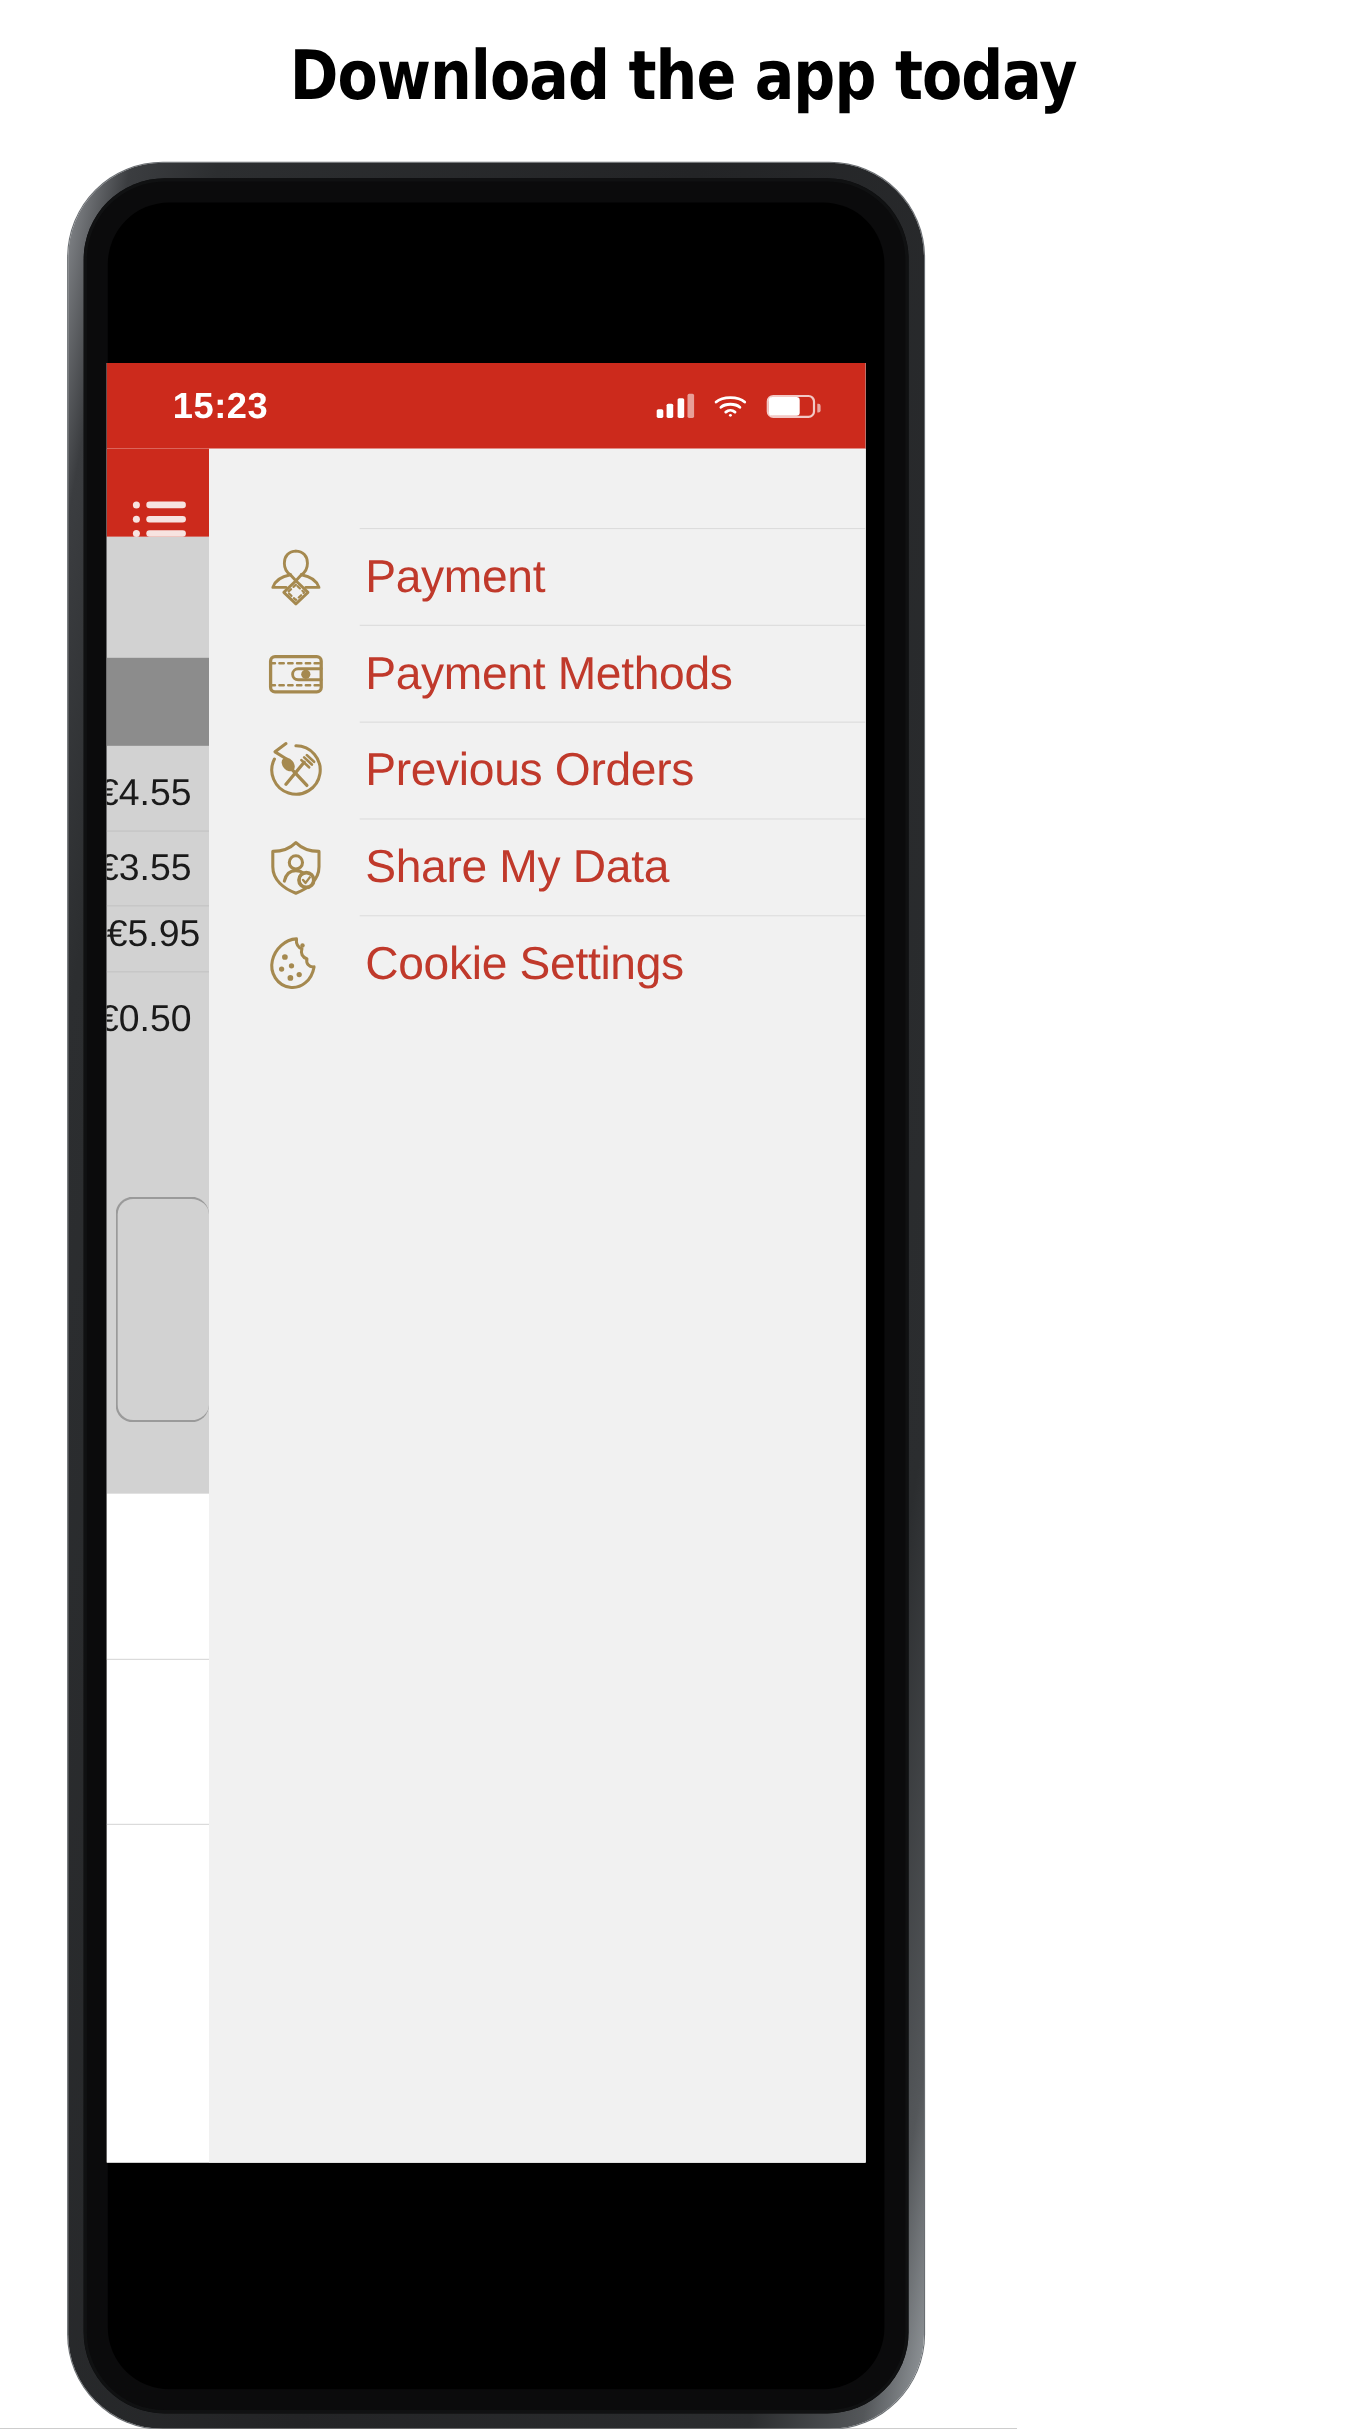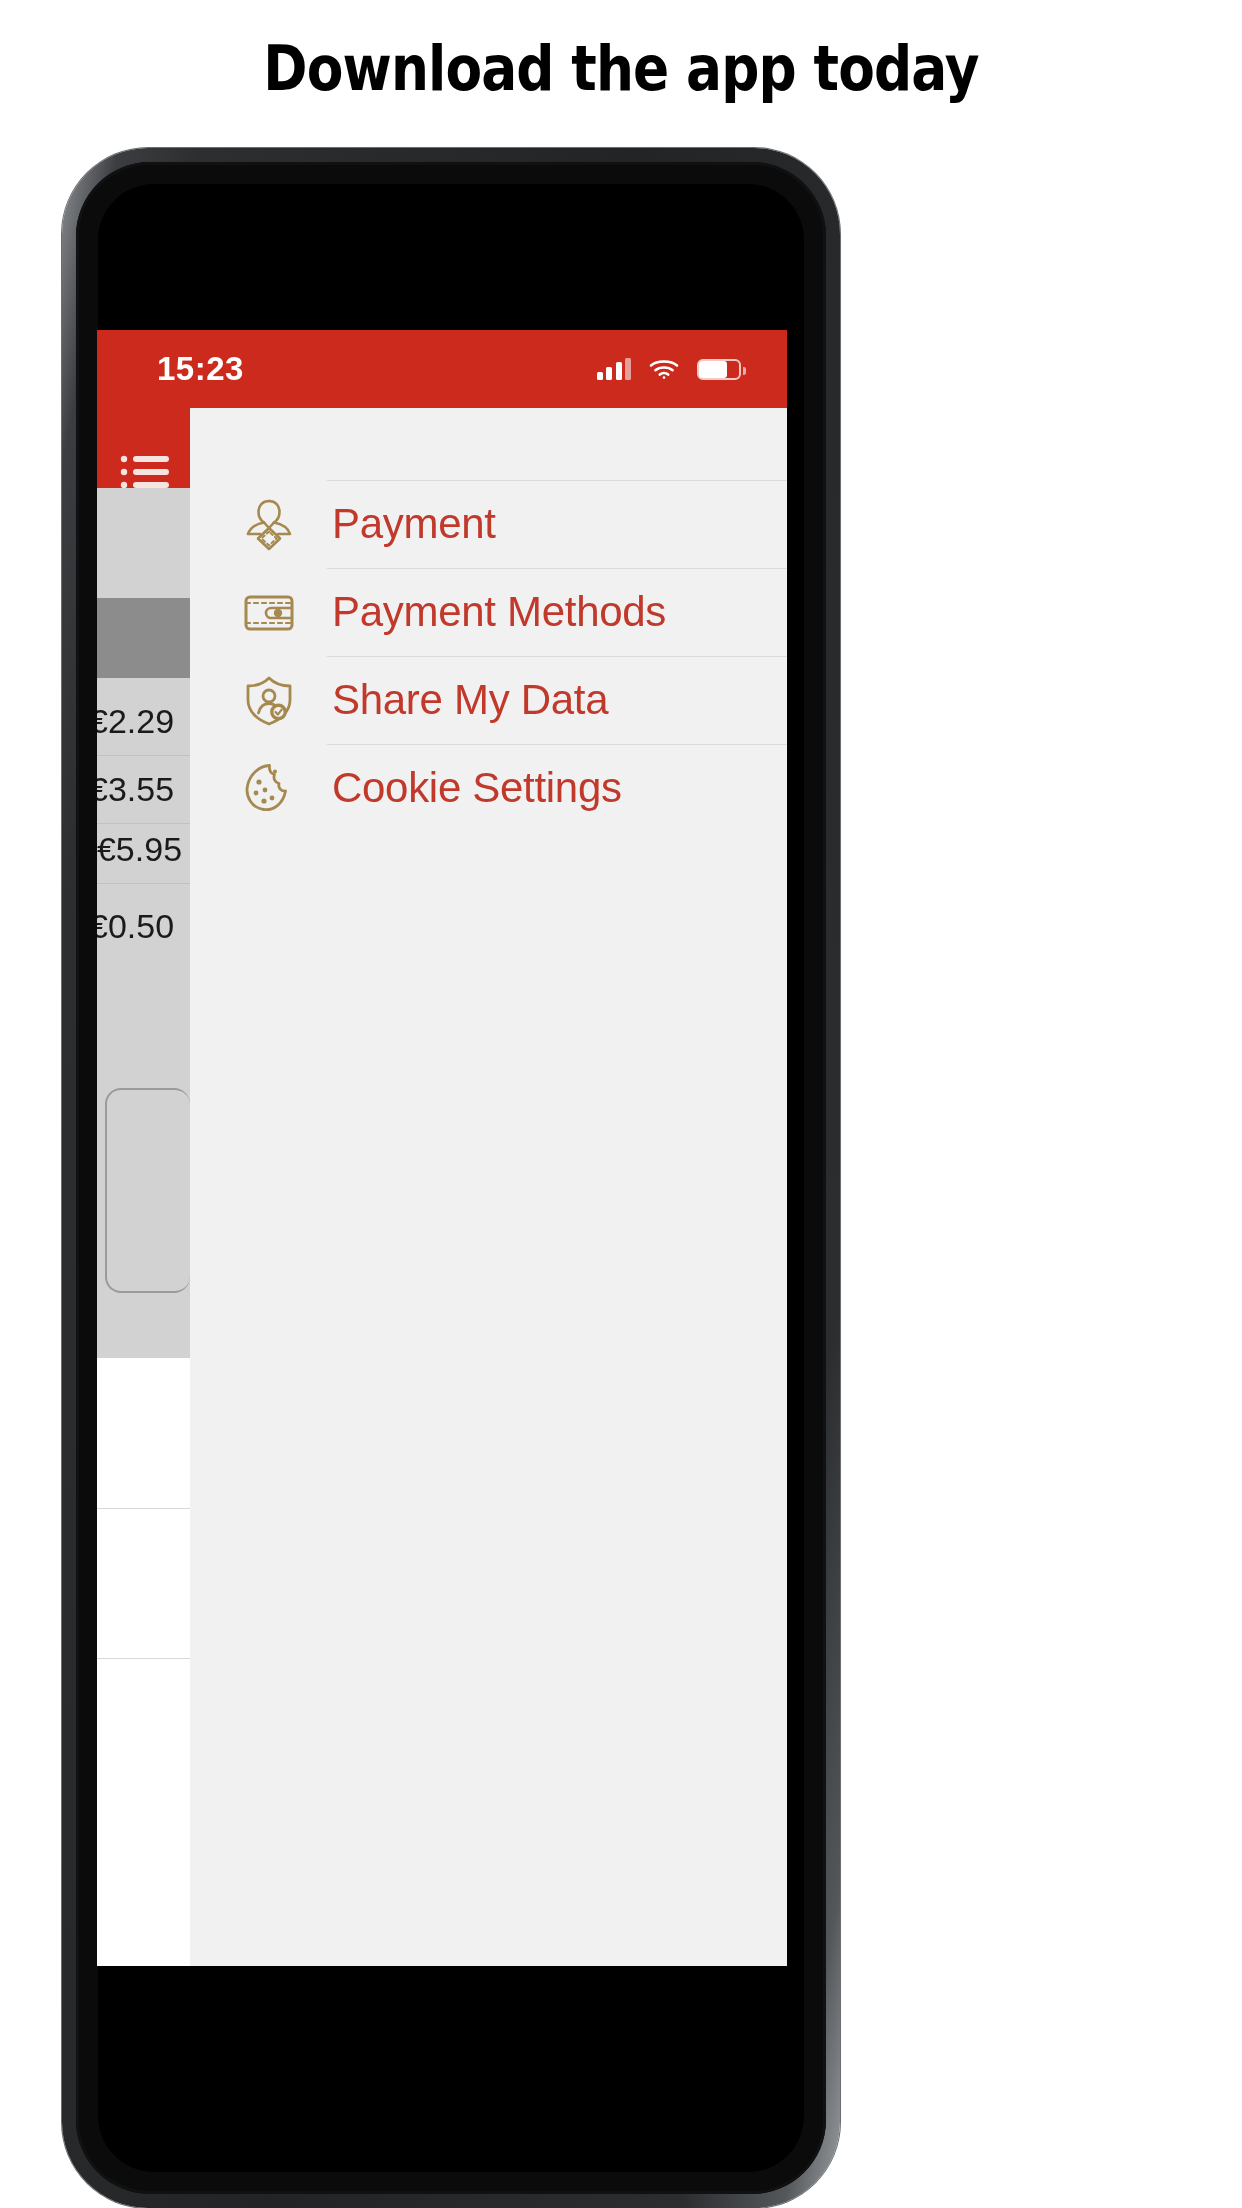--- a/index.html
+++ b/index.html
@@ -175,21 +175,21 @@
         </span>
     </div>
   </div>
 
   <div class="bg-layer">
     <div class="bg-red-strip"></div>
     <div class="bg-panel"></div>
     <div class="bg-dark-band"></div>
 
     <div class="price-row" style="top:280px;">
-      <span>€2.29</span>
+      <span>€4.55</span>
     </div>
     <div class="price-row" style="top:348px;align-items:center;">
       <span>€3.55</span>
     </div>
     <div class="price-row" style="top:408px;justify-content:center;">
       <span>€5.95</span>
     </div>
     <div class="price-row" style="top:484px;border-bottom:none;">
       <span>€0.50</span>
     </div>
@@ -237,20 +237,34 @@
             <rect x="8" y="16" width="46" height="32" rx="4"></rect>
             <path d="M8 22 H54" stroke-dasharray="4 4" stroke-width="2.2"></path>
             <path d="M8 42 H54" stroke-dasharray="4 4" stroke-width="2.2"></path>
             <path d="M54 27 H33 a5 5 0 0 0 0 10 H54" stroke-width="2.6"></path>
             <circle cx="40" cy="32" r="4.2" fill="#A5894F" stroke="none"></circle>
           </svg>
         </span>
         <span class="label">Payment Methods</span>
       </div>
 
+      <div class="menu-item">
+        <div class="sep"></div>
+        <span class="icon">
+          <svg width="62" height="62" viewBox="0 0 62 62" fill="none" stroke="#A5894F" stroke-width="2.8" stroke-linejoin="round" stroke-linecap="round">
+            <path d="M31 9 A22 22 0 1 1 11.5 21"></path>
+            <path d="M22 7 L12 14.5 L22.5 21"></path>
+            <ellipse cx="24" cy="26" rx="5" ry="7" transform="rotate(-42 24 26)" fill="#A5894F" stroke="none"></ellipse>
+            <path d="M26.5 29.5 L41 45" stroke-width="3"></path>
+            <path d="M38.5 24 L22 44" stroke-width="3"></path>
+            <path d="M36 22 L43 28.5 M38.5 19.5 L45.5 26 M41 17.5 L47.5 23.5" stroke-width="2.4"></path>
+          </svg>
+        </span>
+        <span class="label">Previous Orders</span>
+      </div>
 
 
       <div class="menu-item">
         <div class="sep"></div>
         <span class="icon">
           <svg width="62" height="62" viewBox="0 0 62 62" fill="none" stroke="#A5894F" stroke-width="2.8" stroke-linejoin="round" stroke-linecap="round">
             <path d="M10 17 C18 17 26 14 31 9 C36 14 44 17 52 17 V31 C52 43 42 51 31 55 C20 51 10 43 10 31 Z"></path>
             <circle cx="31" cy="27" r="6"></circle>
             <path d="M20.5 44 C22 37.5 26 34.5 31 34.5 C36 34.5 40 37.5 41.5 44"></path>
             <circle cx="40.5" cy="43" r="7" fill="#f1f1f1"></circle>

